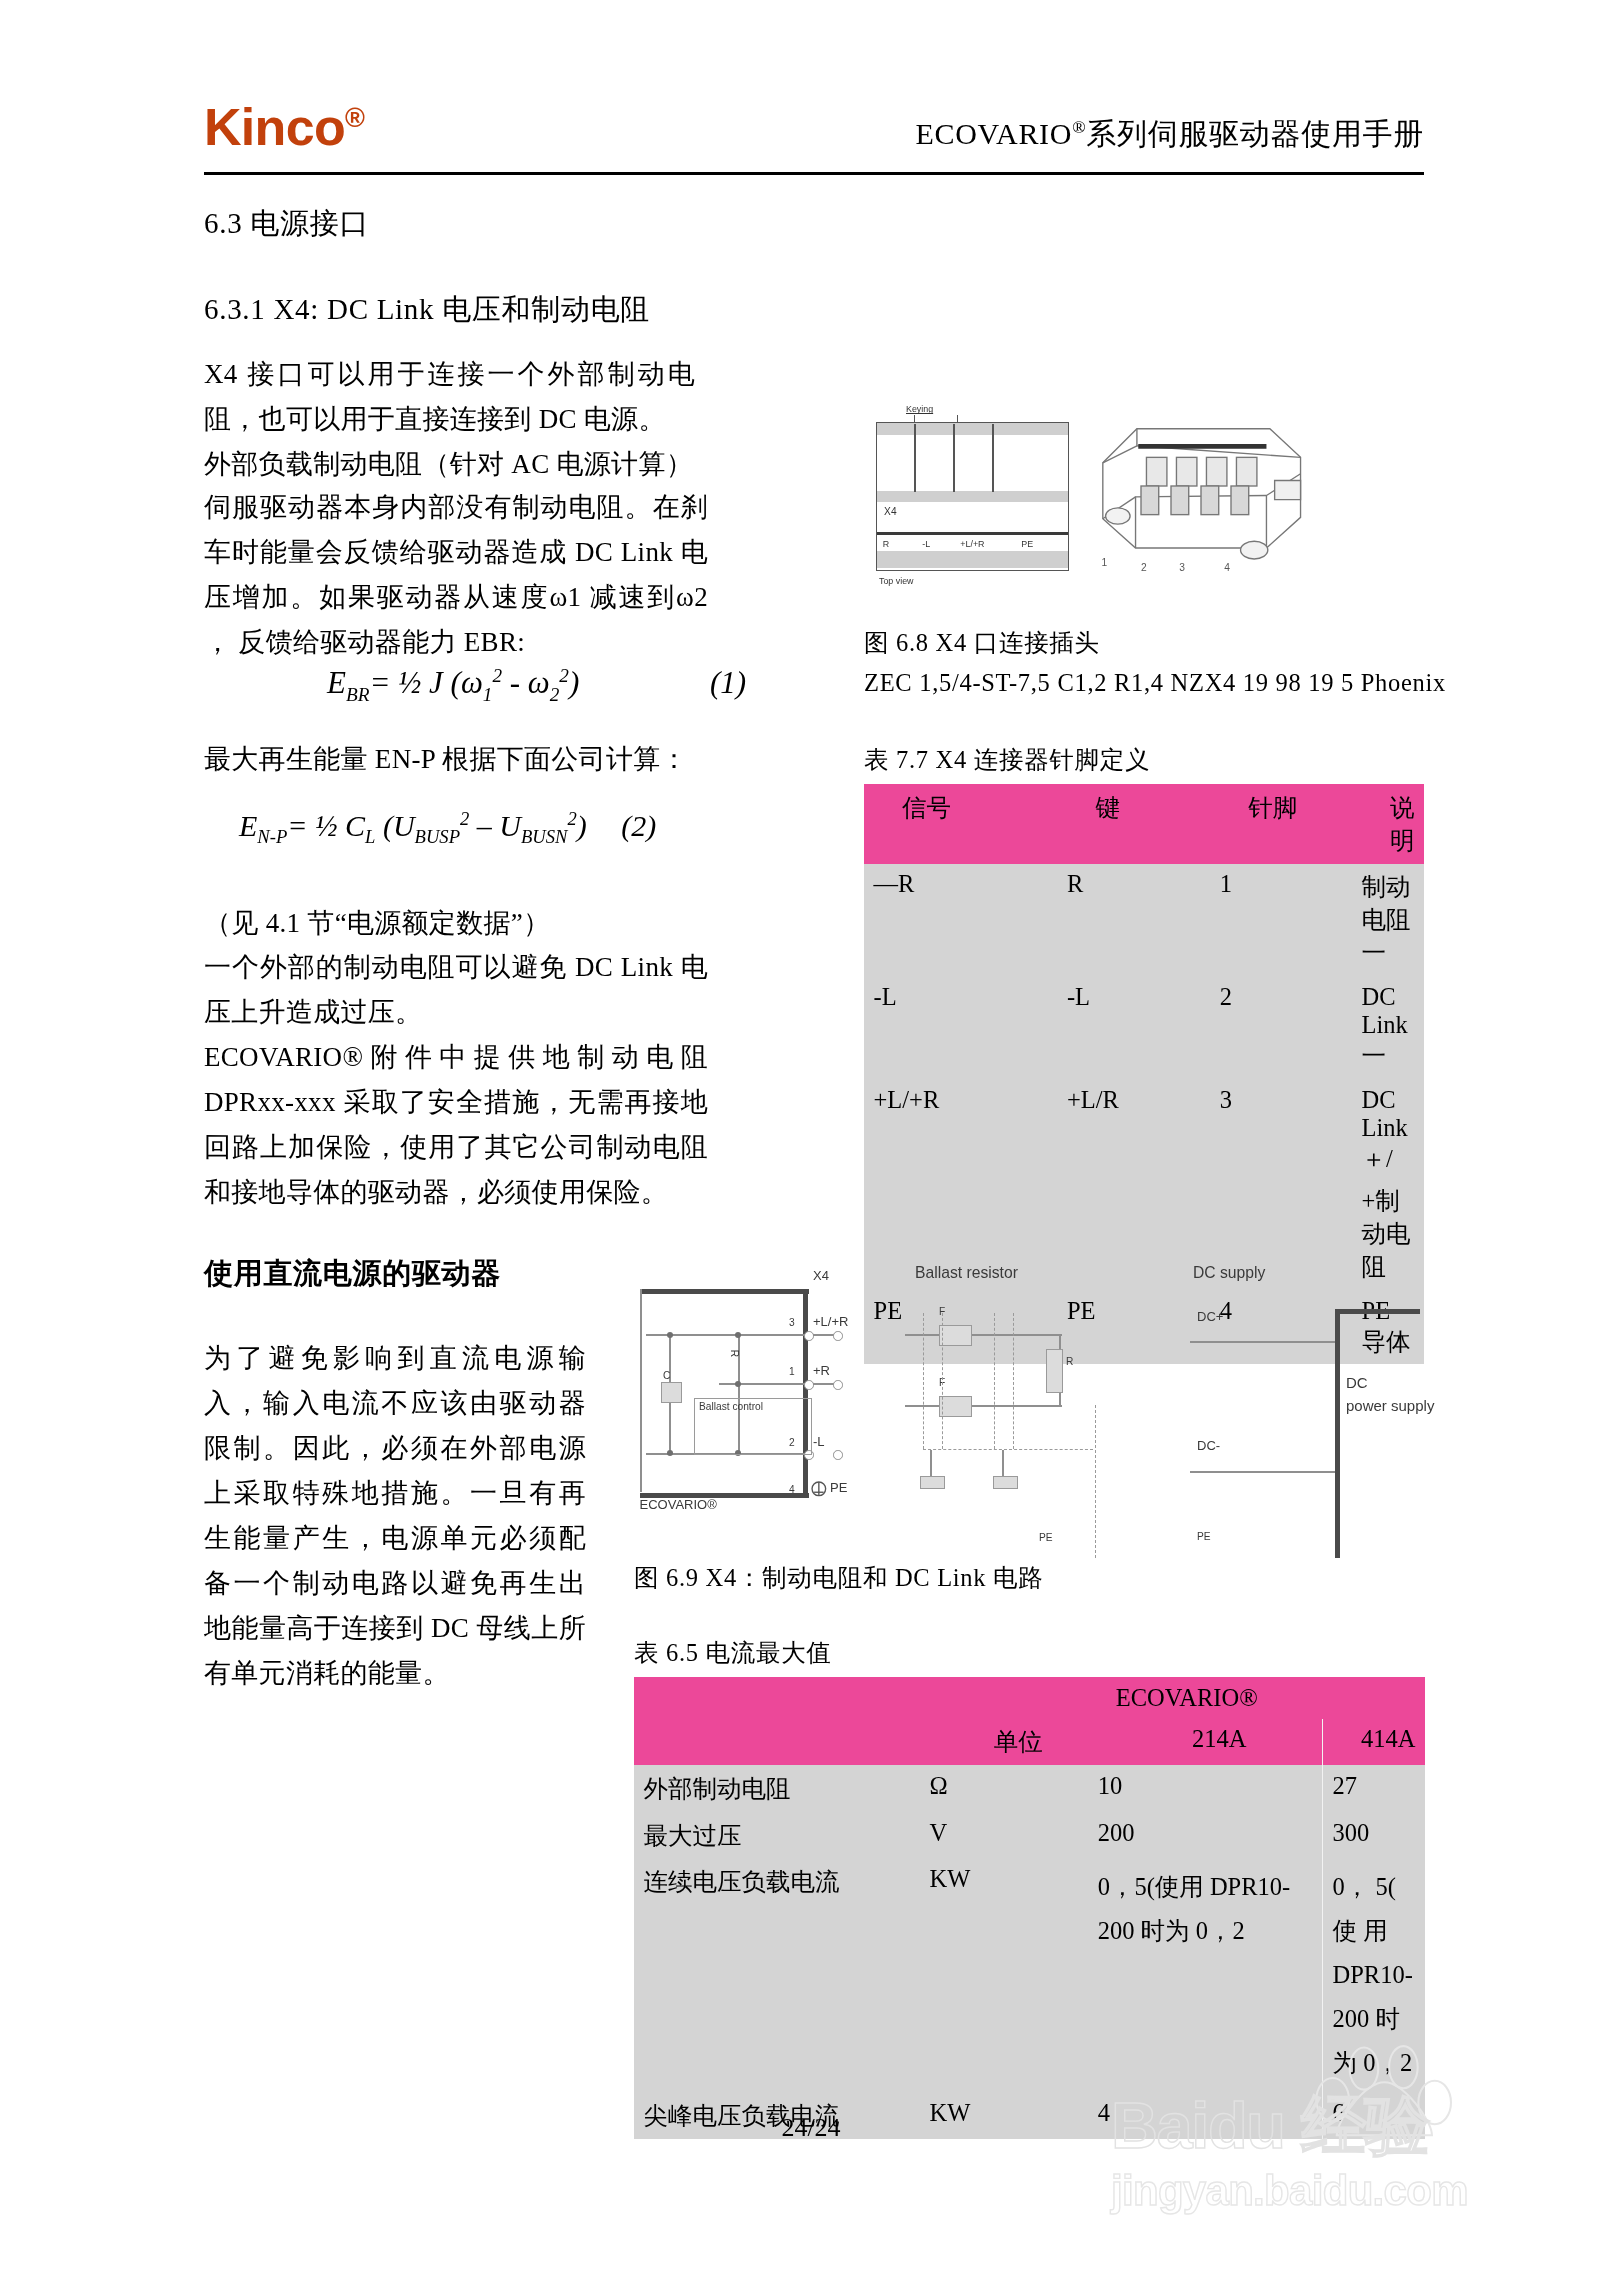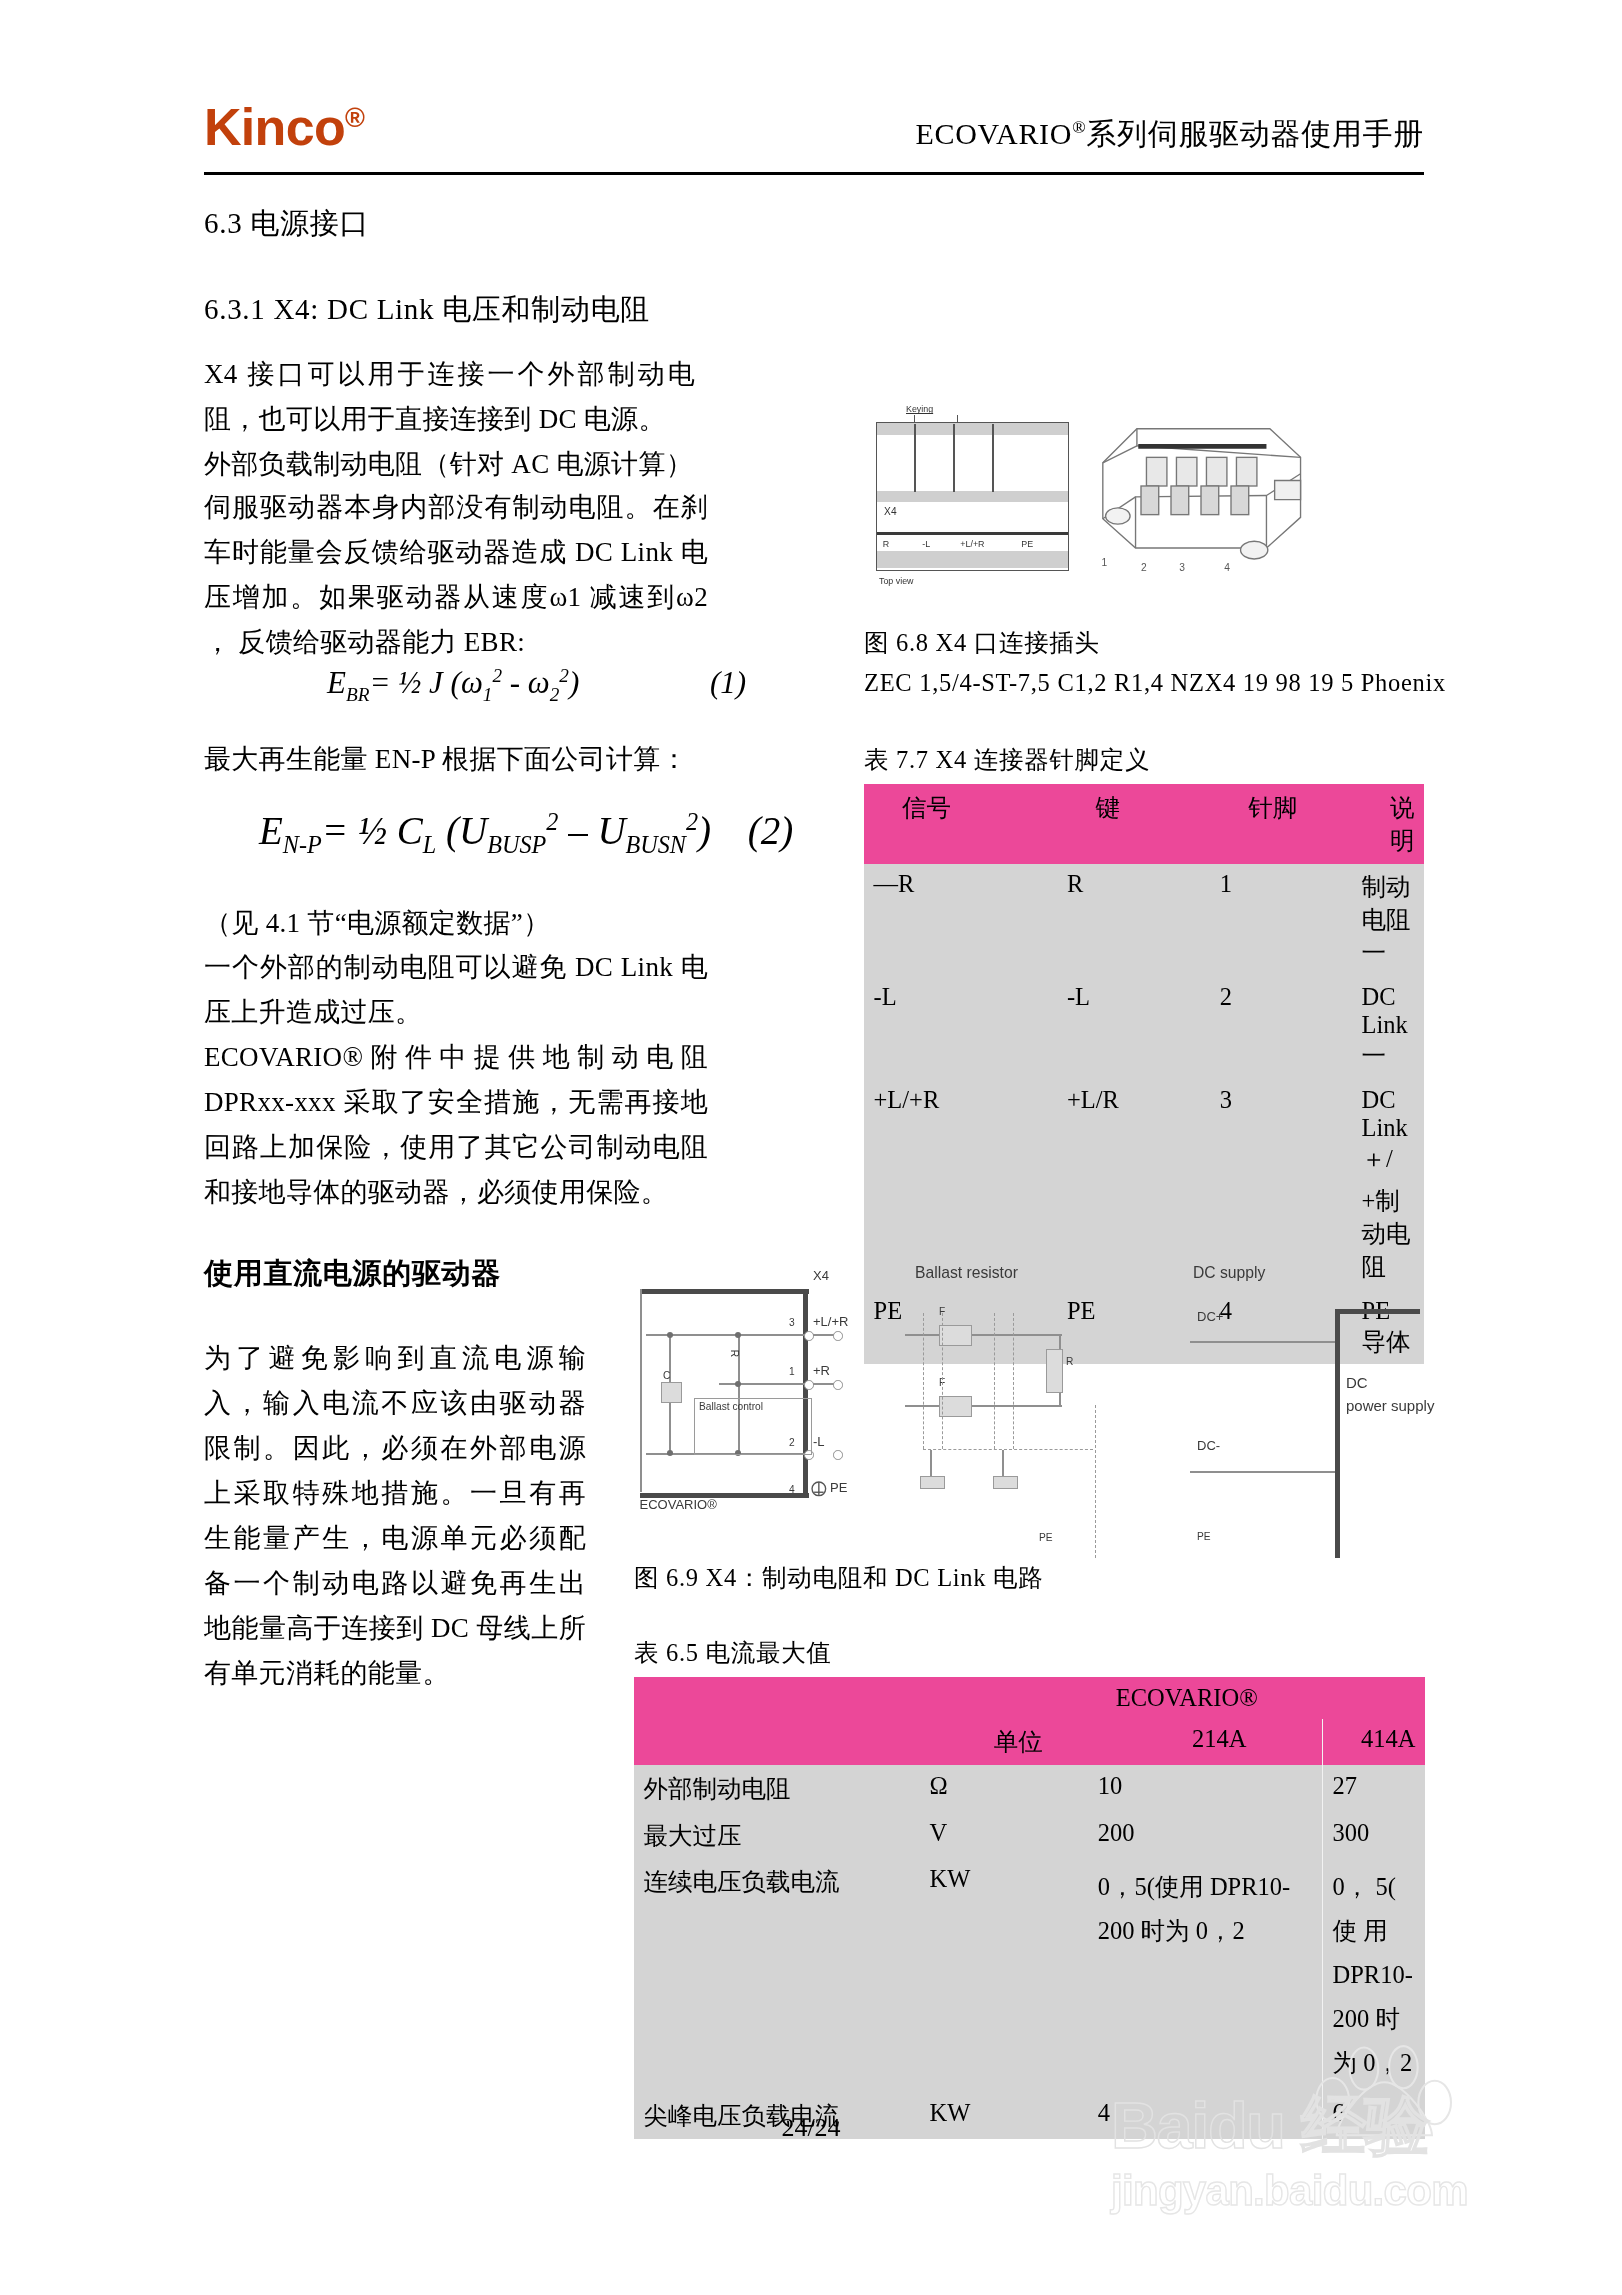--- a/index.html
+++ b/index.html
@@ -332,21 +332,21 @@
 
   <div class="formula" style="left:327px; top:665px;">
     <span>E</span><sub>BR</sub><span>= ½ J (ω</span><sub>1</sub><sup>2</sup><span> - ω</span><sub>2</sub><sup>2</sup><span>)</span>
     <span class="eqno" style="margin-left:123px;">(1)</span>
   </div>
 
   <div class="para" style="left:204px; top:737px; width:504px;">
     <p>最大再生能量 EN-P  根据下面公司计算：</p>
   </div>
 
-  <div class="formula" style="left:239px; top:808px; font-size:39px;margin-left:20px;">
+  <div class="formula" style="left:239px; top:808px; font-size:30px;">
     <span>E</span><sub>N-P</sub><span>= ½ C</span><sub>L</sub><span> (U</span><sub>BUSP</sub><sup>2</sup><span> – U</span><sub>BUSN</sub><sup>2</sup><span>)</span>
     <span class="eqno" style="margin-left:27px;">(2)</span>
   </div>
 
   <div class="para" style="left:204px; top:901px; width:504px;">
     <p>（见 4.1 节“电源额定数据”）</p>
   </div>
   <div class="para" style="left:204px; top:945px; width:504px;">
     <p>一个外部的制动电阻可以避免 DC Link  电压上升造成过压。</p>
   </div>

